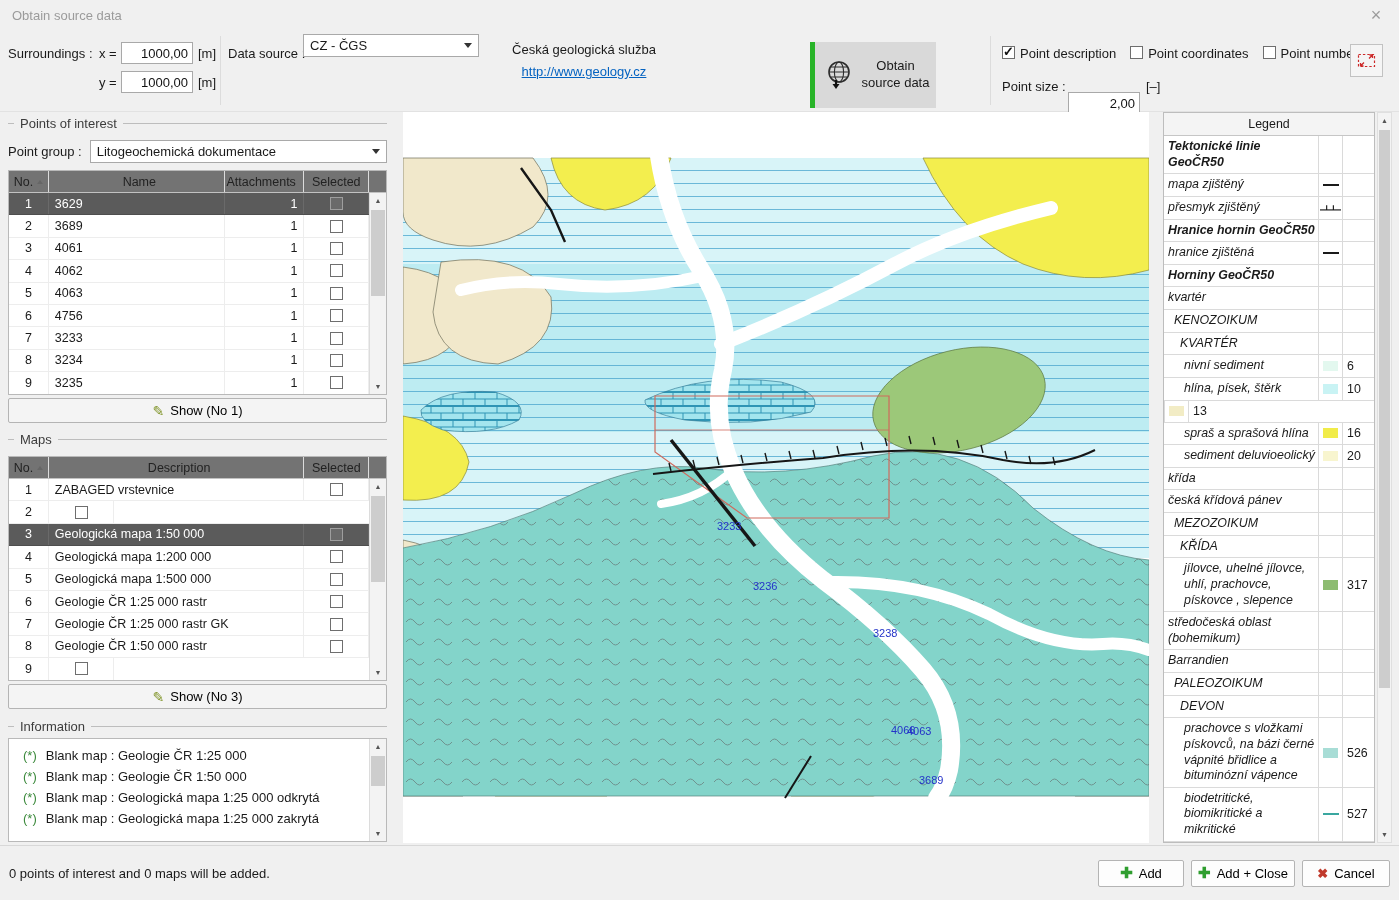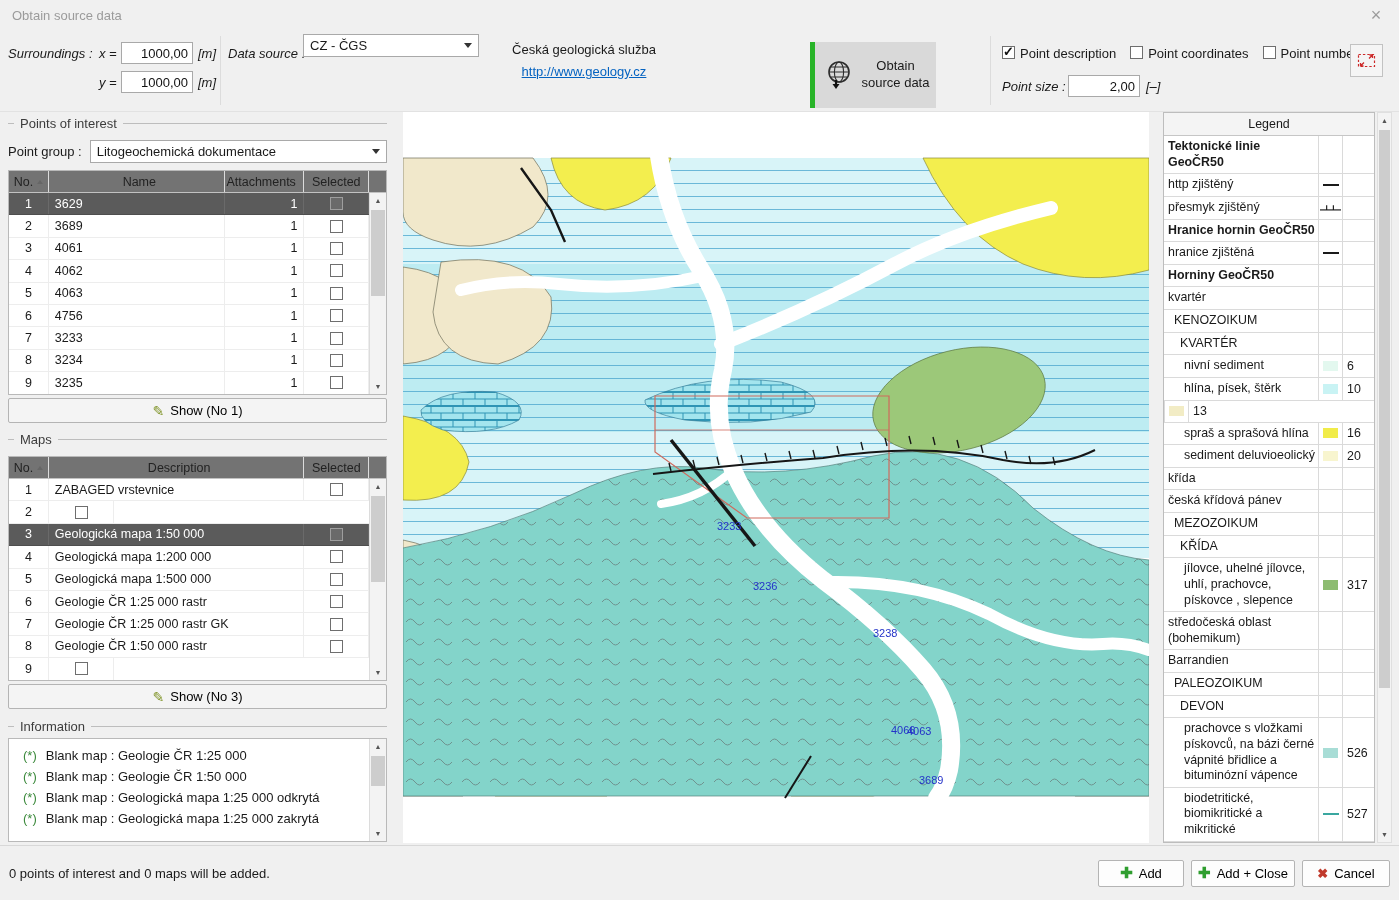--- a/index.html
+++ b/index.html
@@ -6,21 +6,21 @@
   html,body{width:1399px;height:900px;}
   body{position:relative;overflow:hidden;background:#f0f0f0;color:#1a1a1a;
        font-family:"Liberation Sans",sans-serif;font-size:13px;}
 
   
   .titlebar{position:absolute;left:0;top:0;right:0;height:30px;display:flex;align-items:center;padding:0 12px;color:#9b9b9b;}
   .titlebar .close{margin-left:auto;font-size:18px;line-height:18px;width:22px;text-align:center;color:#9b9b9b;cursor:default;}
 
   
   .toolbar{position:absolute;left:0;top:30px;right:0;height:82px;border-bottom:1px solid #e2e2e2;}
-  .toolbar .abs{position:absolute;white-space:nowrap;font-style:italic;}
+  .toolbar .abs{position:absolute;white-space:nowrap;}
   .vsep{position:absolute;top:6px;bottom:6px;width:1px;background:#dcdcdc;}
   input.num{position:absolute;height:22px;border:1px solid #a9a9a9;background:#fff;text-align:right;
             padding:0 4px;font:inherit;color:#111;}
   .combo{position:absolute;height:23px;background:#fff;border:1px solid #a9a9a9;display:flex;align-items:center;
          padding:0 22px 0 6px;overflow:hidden;}
   .combo .cbox{position:absolute;right:1px;top:1px;bottom:1px;width:18px;background:#fff;display:flex;align-items:center;justify-content:center;}
   .darr{width:0;height:0;border-left:4px solid transparent;border-right:4px solid transparent;border-top:5px solid #333;}
   .provider{position:absolute;left:508px;top:12px;width:152px;text-align:center;}
   .provider a{color:#0563c1;text-decoration:underline;display:inline-block;margin-top:7px;}
   .obtain{position:absolute;left:810px;top:12px;width:126px;height:66px;background:#d9d9d9;display:flex;align-items:center;cursor:default;}
@@ -87,21 +87,21 @@
 
   
   .map-area{position:absolute;left:403px;top:112px;width:746px;height:731px;background:#fff;overflow:hidden;}
   .map-label{position:absolute;color:var(--mc-label_blue,#2433c8);font-size:11px;white-space:nowrap;}
 
   
   .legend{position:absolute;left:1163px;top:112px;width:212px;height:731px;background:#fff;border:1px solid #bdbdbd;
           overflow:hidden;font-size:12.4px;}
   .legend-header{height:23px;line-height:22px;text-align:center;background:#f4f4f4;border-bottom:1px solid #c6c6c6;}
   .lg-row{display:flex;border-bottom:1px solid #dadada;min-height:22px;align-items:stretch;}
-  .lg-label{flex:1;padding:3px 3px 3px 4px;line-height:1.26;}
+  .lg-label{flex:1;padding:3px 3px 3px 4px;line-height:1.26;font-style:italic;}
   .lg-label.lvl1{padding-left:10px;}
   .lg-label.lvl2{padding-left:16px;}
   .lg-label.lvl3{padding-left:20px;}
   .lg-row.hdr .lg-label{font-weight:bold;}
   .lg-sym{width:24px;border-left:1px solid #dadada;display:flex;align-items:center;justify-content:center;flex:0 0 auto;}
   .lg-code{width:32px;border-left:1px solid #dadada;display:flex;align-items:center;padding-left:4px;flex:0 0 auto;}
   .swatch{width:15px;height:10px;display:inline-block;}
   .sym-line{width:16px;height:2px;background:#1a1a1a;display:inline-block;}
   .sym-line.teal{background:#3aa7a0;}
   .sb-legend{position:absolute;left:1377px;top:112px;width:15px;height:731px;border:1px solid #dfdfdf;}
@@ -169,21 +169,21 @@
     <span class="cb"></span>
     <span>Point coordinates</span>
       </label>
       <label class="opt">
     <span class="cb"></span>
     <span>Point number</span>
       </label>
     </div>
 
   <span class="abs" style="left:1002px;top:49px">Point size :</span>
-  <input class="num" style="left: 1068px; top: 45px; width: 72px;" value="2,00">
+  <input class="num" style="left: 1068px; top: 62px; width: 72px;" value="2,00">
   <span class="abs" style="left:1146px;top:49px">[–]</span>
 
   <div class="corner-btn">
     <svg width="23" height="23" viewBox="0 0 23 23">
       <rect x="3.5" y="5.5" width="16" height="12" fill="none" stroke="#cc2a2a" stroke-width="1.2" stroke-dasharray="2.4 2"></rect>
       <path d="M9 13.5 L5.5 17 M5.5 17 v-3 M5.5 17 h3" stroke="#cc2a2a" stroke-width="1.3" fill="none"></path>
       <path d="M14 9.5 L17.5 6 M17.5 6 v3 M17.5 6 h-3" stroke="#cc2a2a" stroke-width="1.3" fill="none"></path>
     </svg>
   </div>
 </div>
@@ -499,21 +499,21 @@
 
 <div class="legend">
   <div class="legend-header">Legend</div>
   <div id="legend-rows">
       <div class="lg-row hdr">
     <div class="lg-label lvl0">Tektonické linie GeoČR50</div>
     <div class="lg-sym"></div>
     <div class="lg-code"></div>
   </div>
       <div class="lg-row">
-    <div class="lg-label lvl0">http zjištěný</div>
+    <div class="lg-label lvl0">mapa zjištěný</div>
     <div class="lg-sym">
           <span class="sym-line"></span>
         </div>
     <div class="lg-code"></div>
   </div>
       <div class="lg-row">
     <div class="lg-label lvl0">přesmyk zjištěný</div>
     <div class="lg-sym">
           <svg width="24" height="10" viewBox="0 0 24 10">
             <path d="M1 7 H23" stroke="#1a1a1a" stroke-width="1.2" fill="none"></path>

